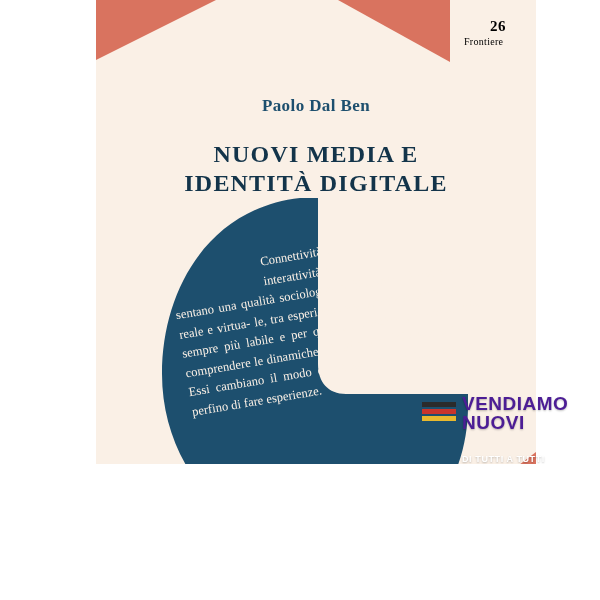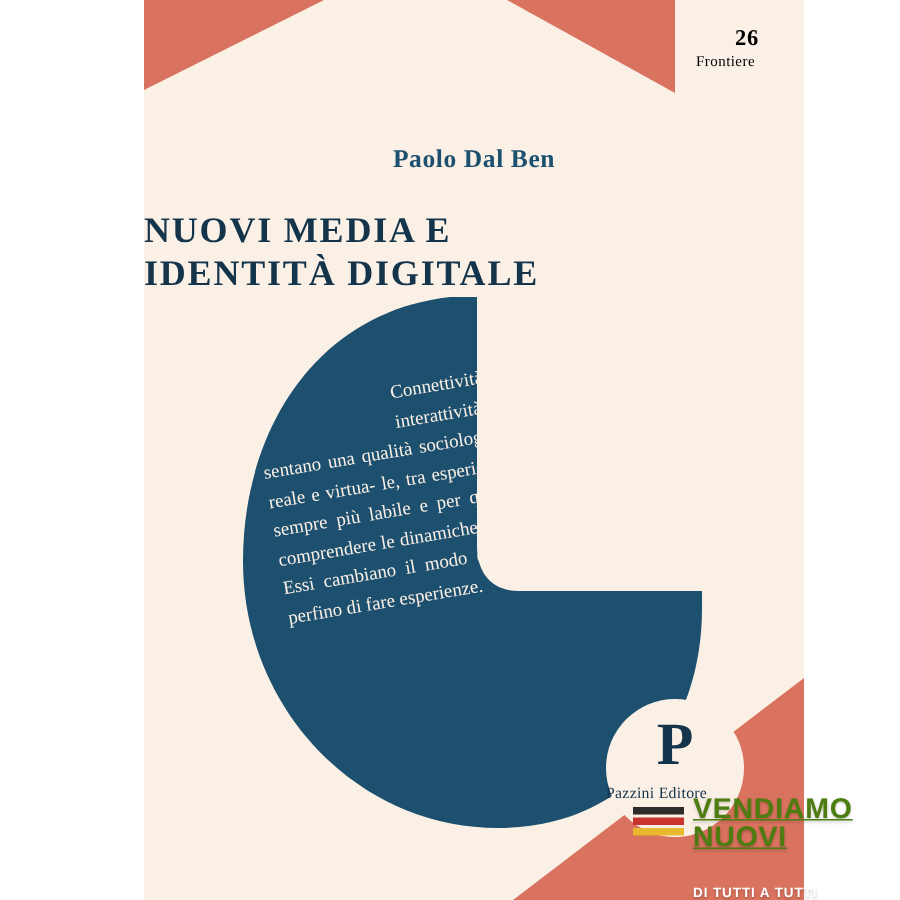--- a/index.html
+++ b/index.html
@@ -9,21 +9,21 @@
   }
   body {
     width: 600px;
     height: 600px;
     font-family: "Liberation Serif", serif;
     overflow: hidden;
   }
   #cover {
     position: relative;
     width: 600px;
-    height: 600px;
+    height: 464px;
     background: #ffffff;
     overflow: hidden;
   }
   
   .page {
     position: absolute;
     left: 96px;
     top: 0px;
     width: 440px;
     height: 600px;
@@ -85,20 +85,21 @@
     font-size: 17px;
     color: #1d4f6e;
     letter-spacing: 0.4px;
   }
   
   .title {
     position: absolute;
     left: 0;
     top: 140px;
     width: 440px;
+    text-align: center;
     font-family: "Liberation Serif", serif;
     font-weight: bold;
     font-size: 24px;
     line-height: 29px;
     color: #13344a;
     letter-spacing: 1.2px;
   }
   .title-line { display: block; }
   
   .wedge-low {
@@ -180,28 +181,27 @@
     left: 0px;
     top: 8px;
     width: 34px;
     height: 26px;
   }
   .wm-bar { position:absolute; left:0; width:34px; height:5px; }
   .wm-text {
     position: absolute;
     left: 40px;
     top: 0px;
-    color: #4d7c0f;
+    color: #4c1d95;
     font-family: "Liberation Sans", sans-serif;
     font-weight: bold;
     font-size: 19px;
     line-height: 19px;
     letter-spacing: 0.5px;
     text-shadow: 0 1px 2px rgba(0,0,0,0.25);
-    text-decoration: underline;
   }
   .wm-sub {
     position: absolute;
     left: 40px;
     top: 40px;
     color: #ffffff;
     font-family: "Liberation Sans", sans-serif;
     font-weight: bold;
     font-size: 9px;
     letter-spacing: 0.6px;

